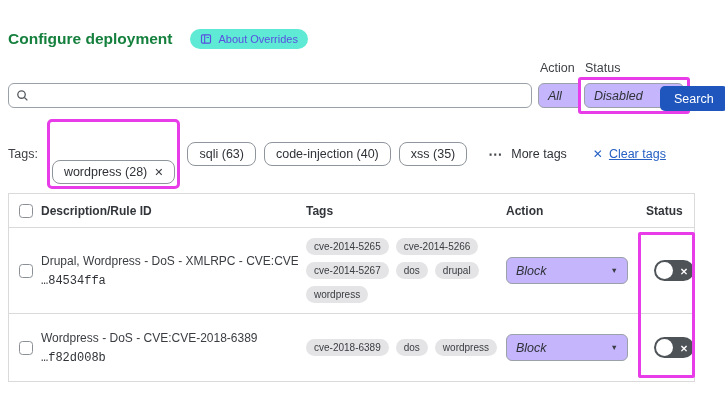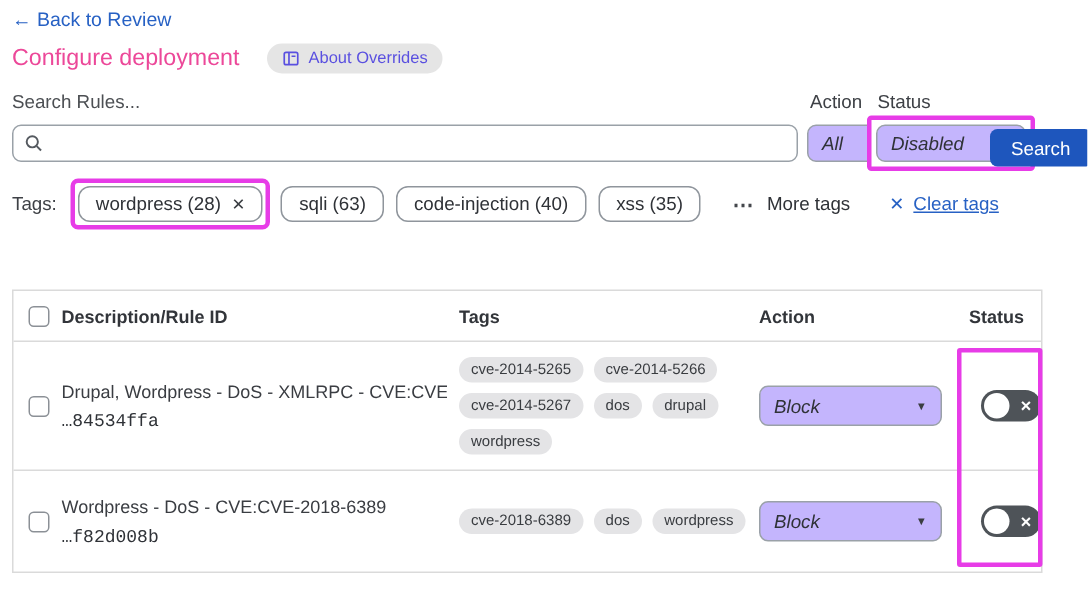--- a/index.html
+++ b/index.html
@@ -3,22 +3,22 @@
 <meta charset="utf-8">
 <style>
   * { margin:0; padding:0; box-sizing:border-box; }
   html,body { background:#fff; }
   body { font-family:"Liberation Sans", sans-serif; }
   .page { position:relative; width:725px; height:406px; background:#fff; overflow:hidden; }
 
   
   .back-link { position:absolute; left:8px; top:5px; font-size:13px; color:#2761c4; cursor:pointer; }
   .title-row { position:absolute; left:8px; top:29px; display:flex; align-items:center; gap:18px; }
-  .page-title { font-size:15.5px; font-weight:400; color:#ec4899; }
-  .about-badge { display:inline-flex; align-items:center; gap:6px; background:#e5e5e5; color:#5a50e0;
+  .page-title { font-size:15.5px; font-weight:700; color:#15803d; }
+  .about-badge { display:inline-flex; align-items:center; gap:6px; background:#5eead4; color:#5a50e0;
                  font-size:11px; padding:4px 10px; border-radius:10px; cursor:pointer; }
 
   
   .search-label { position:absolute; left:8px; top:61px; font-size:12.5px; color:#4c4f53; }
   .field-label  { position:absolute; top:61px; font-size:12.5px; color:#3e4146; }
   .lbl-action { left:540px; } .lbl-status { left:585px; }
   .search-box { position:absolute; left:8px; top:83px; width:524px; height:25px; border:1px solid #9aa1a8;
                 border-radius:6px; display:flex; align-items:center; padding:0 7px; background:#fff; }
   .search-box input { border:none; outline:none; flex:1; font-size:12.5px; margin-left:6px;
                       font-family:"Liberation Sans", sans-serif; color:#2f3237; background:transparent; }
@@ -34,21 +34,21 @@
                 font-family:"Liberation Sans", sans-serif; cursor:pointer; }
 
   
   .tags-row { position:absolute; left:8px; top:119px; display:flex; align-items:center; }
   .tags-label { font-size:12.5px; color:#3e4146; margin-right:9px; }
   .hl-active-tag { border:3px solid #e73ce7; border-radius:5px; padding:2px; margin-right:7px;
                    display:inline-flex; background:#fff; }
   .fpill { border:1px solid #8f959c; border-radius:8px; padding:4px 11px; font-size:12.5px; color:#2f3237;
            background:#fff; display:inline-flex; align-items:center; gap:7px; white-space:nowrap;
            cursor:pointer; margin-right:8px; }
-  .fpill:last-of-type { margin-right:0; }
+  .fpill:last-of-type { margin-right:0;margin-top:36px; }
   .pill-x { font-size:11px; color:#3a3d42; }
   .more-tags { display:inline-flex; align-items:center; gap:8px; margin-left:13px; font-size:12.5px;
                color:#2f3237; cursor:pointer; }
   .ellipsis-glyph { font-size:14px; font-weight:700; color:#44474c; letter-spacing:1px; }
   .clear-tags { display:inline-flex; align-items:center; gap:6px; margin-left:26px; font-size:12.5px;
                 color:#2761c4; cursor:pointer; }
   .clear-tags .link-text { text-decoration:underline; }
   .clear-x { font-size:12px; }
 
   
@@ -78,37 +78,35 @@
   .hl-status-col { position:absolute; left:638px; top:232px; width:57px; height:146px;
                    border:3px solid #e73ce7; border-radius:2px; pointer-events:none; z-index:5; }
 
   .icon-svg { display:block; }
 </style>
 </head>
 <body>
 
 <div class="page">
 
-  <a class="back-link">← Back to Review</a>
 
   <div class="title-row">
     <h1 class="page-title">Configure deployment</h1>
     <span class="about-badge">
       <span>
         <svg class="icon-svg" width="12" height="12" viewBox="0 0 16 16">
           <rect x="2" y="2.5" width="12" height="11" rx="1.6" fill="none" stroke="#5a50e0" stroke-width="1.5"></rect>
           <line x1="6.2" y1="2.5" x2="6.2" y2="13.5" stroke="#5a50e0" stroke-width="1.5"></line>
           <line x1="8.5" y1="6" x2="12" y2="6" stroke="#5a50e0" stroke-width="1.2"></line>
         </svg>
       </span>
       <span>About Overrides</span>
     </span>
   </div>
 
-  <div class="search-label">Search Rules...</div>
 
   <div class="search-box">
     <span>
       <svg class="icon-svg" width="13" height="13" viewBox="0 0 16 16">
         <circle cx="6.8" cy="6.8" r="4.6" fill="none" stroke="#555a60" stroke-width="1.6"></circle>
         <line x1="10.4" y1="10.4" x2="14" y2="14" stroke="#555a60" stroke-width="1.6"></line>
       </svg>
     </span>
     <input type="text" value="" style="">
   </div>

